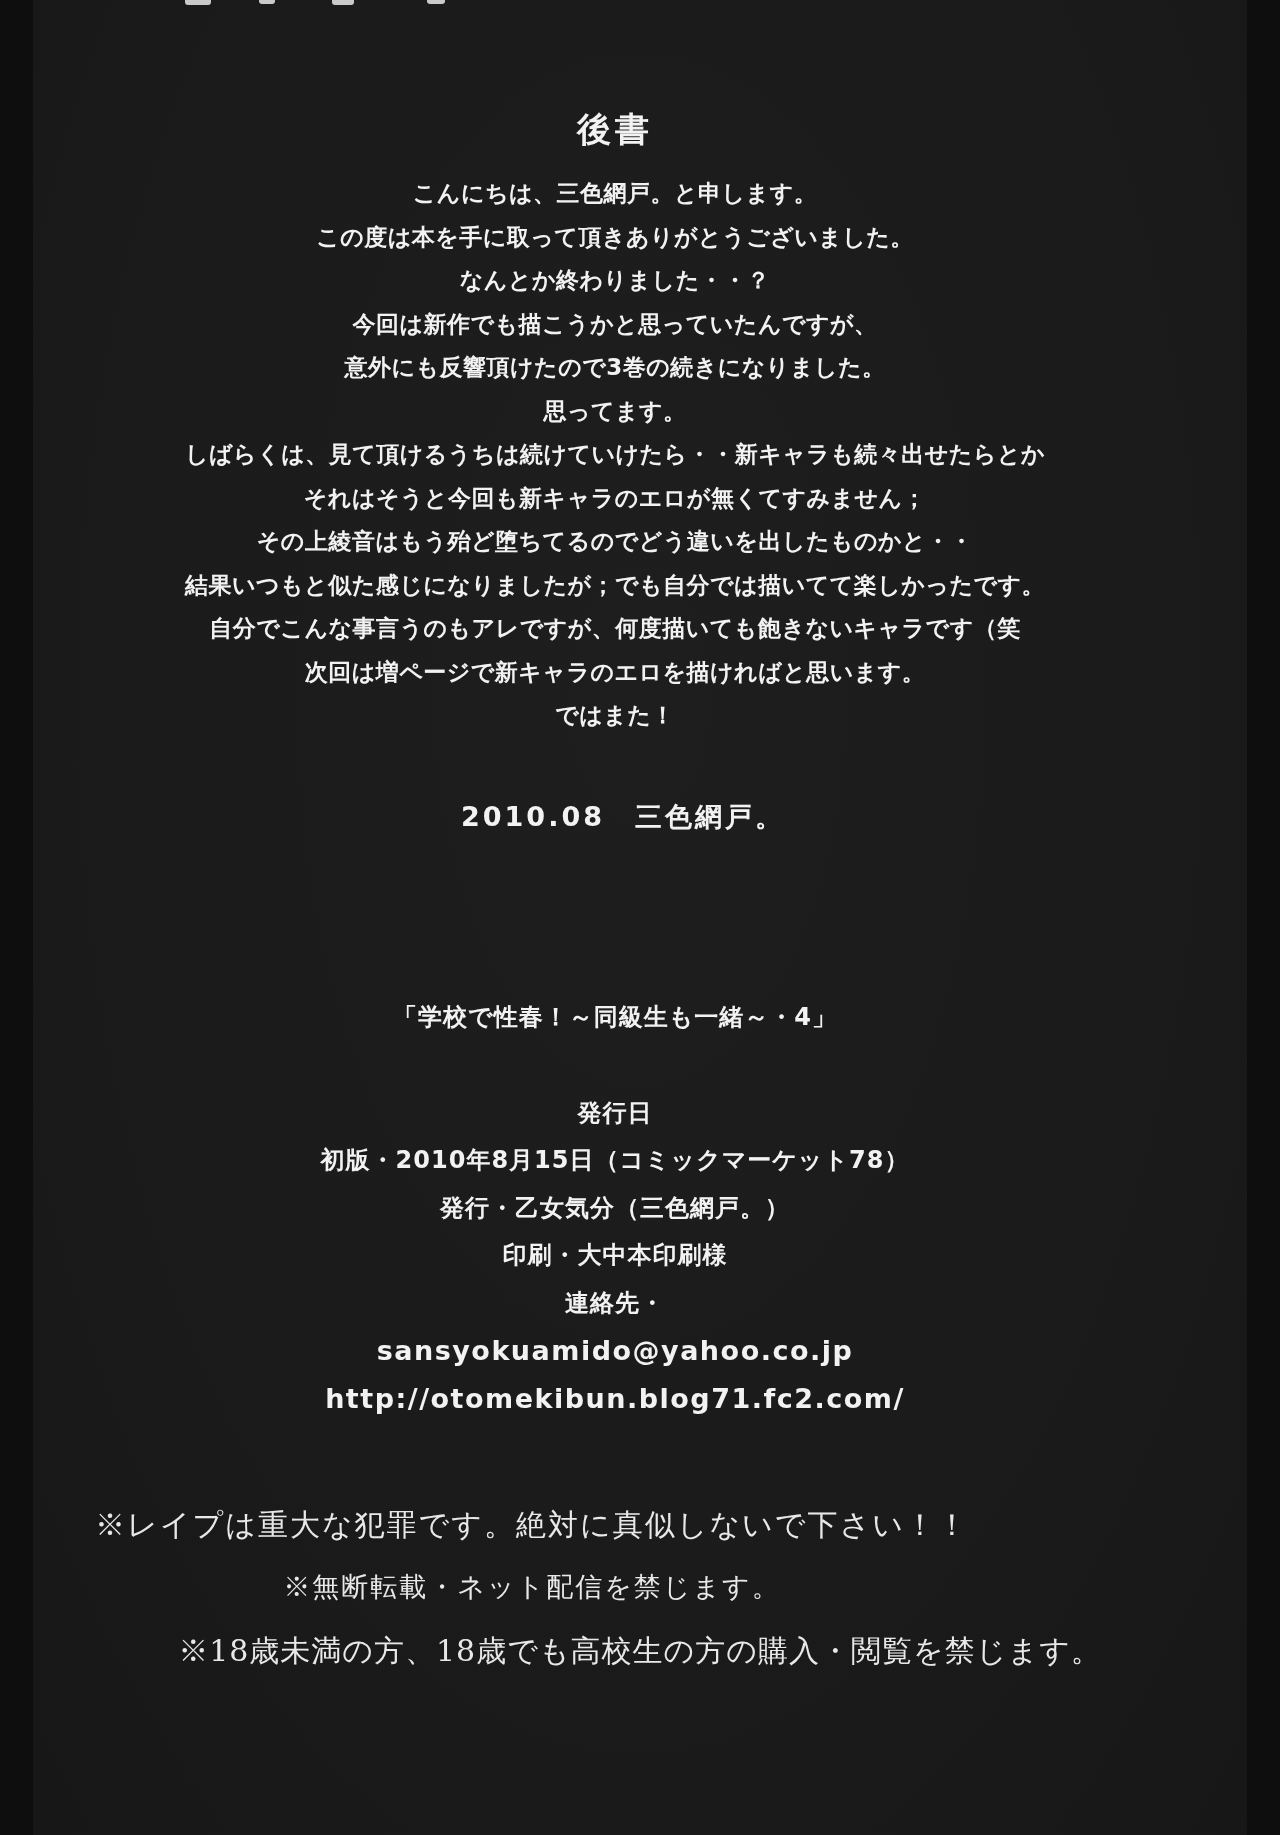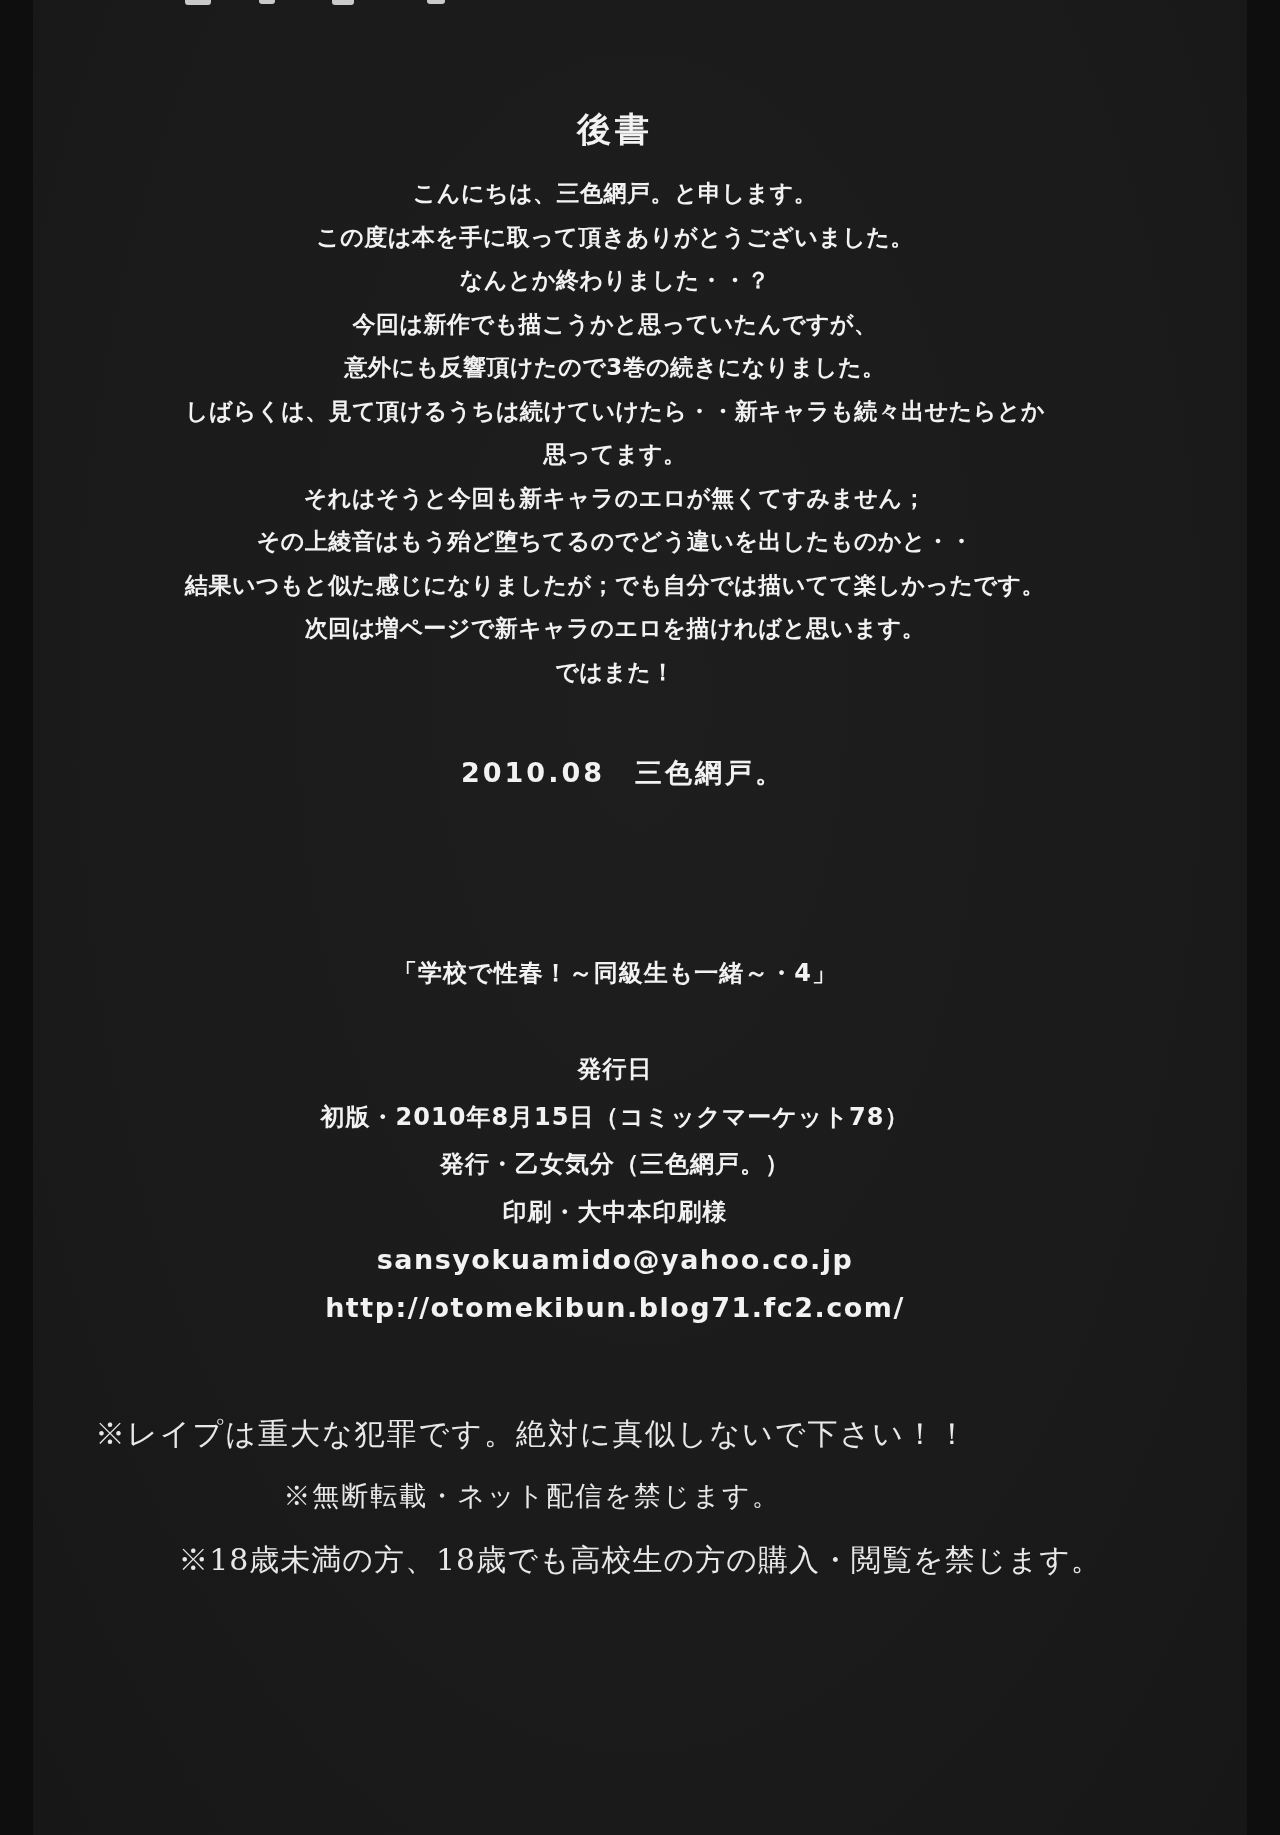--- a/index.html
+++ b/index.html
@@ -129,38 +129,40 @@
   <div class="content">
 
     <h1 class="afterword-title">後書</h1>
 
     <div class="body-block">
       <p>こんにちは、三色網戸。と申します。</p>
       <p>この度は本を手に取って頂きありがとうございました。</p>
       <p>なんとか終わりました・・？</p>
       <p>今回は新作でも描こうかと思っていたんですが、</p>
       <p>意外にも反響頂けたので3巻の続きになりました。</p>
+      <p>思ってます。</p>
       <p>しばらくは、見て頂けるうちは続けていけたら・・新キャラも続々出せたらとか</p>
-      <p>思ってます。</p>
       <p>それはそうと今回も新キャラのエロが無くてすみません；</p>
       <p>その上綾音はもう殆ど堕ちてるのでどう違いを出したものかと・・</p>
       <p>結果いつもと似た感じになりましたが；でも自分では描いてて楽しかったです。</p>
+      <p>自分でこんな事言うのもアレですが、何度描いても飽きないキャラです（笑</p>
       <p>次回は増ページで新キャラのエロを描ければと思います。</p>
       <p>ではまた！</p>
     </div>
 
     <p class="signoff"><span>2010.08</span><span class="gap"></span><span>三色網戸。</span></p>
 
     <p class="book-title">「学校で性春！～同級生も一緒～・4」</p>
 
     <div class="colophon">
       <p>発行日</p>
       <p>初版・2010年8月15日（コミックマーケット78）</p>
       <p>発行・乙女気分（三色網戸。）</p>
       <p>印刷・大中本印刷様</p>
+      <p>連絡先・</p>
       <p class="latin">sansyokuamido@yahoo.co.jp</p>
       <p class="latin">http://otomekibun.blog71.fc2.com/</p>
     </div>
 
     <div class="warnings">
       <p class="w1">※レイプは重大な犯罪です。絶対に真似しないで下さい！！</p>
       <p class="w2">※無断転載・ネット配信を禁じます。</p>
       <p class="w3">※18歳未満の方、18歳でも高校生の方の購入・閲覧を禁じます。</p>
     </div>
 

